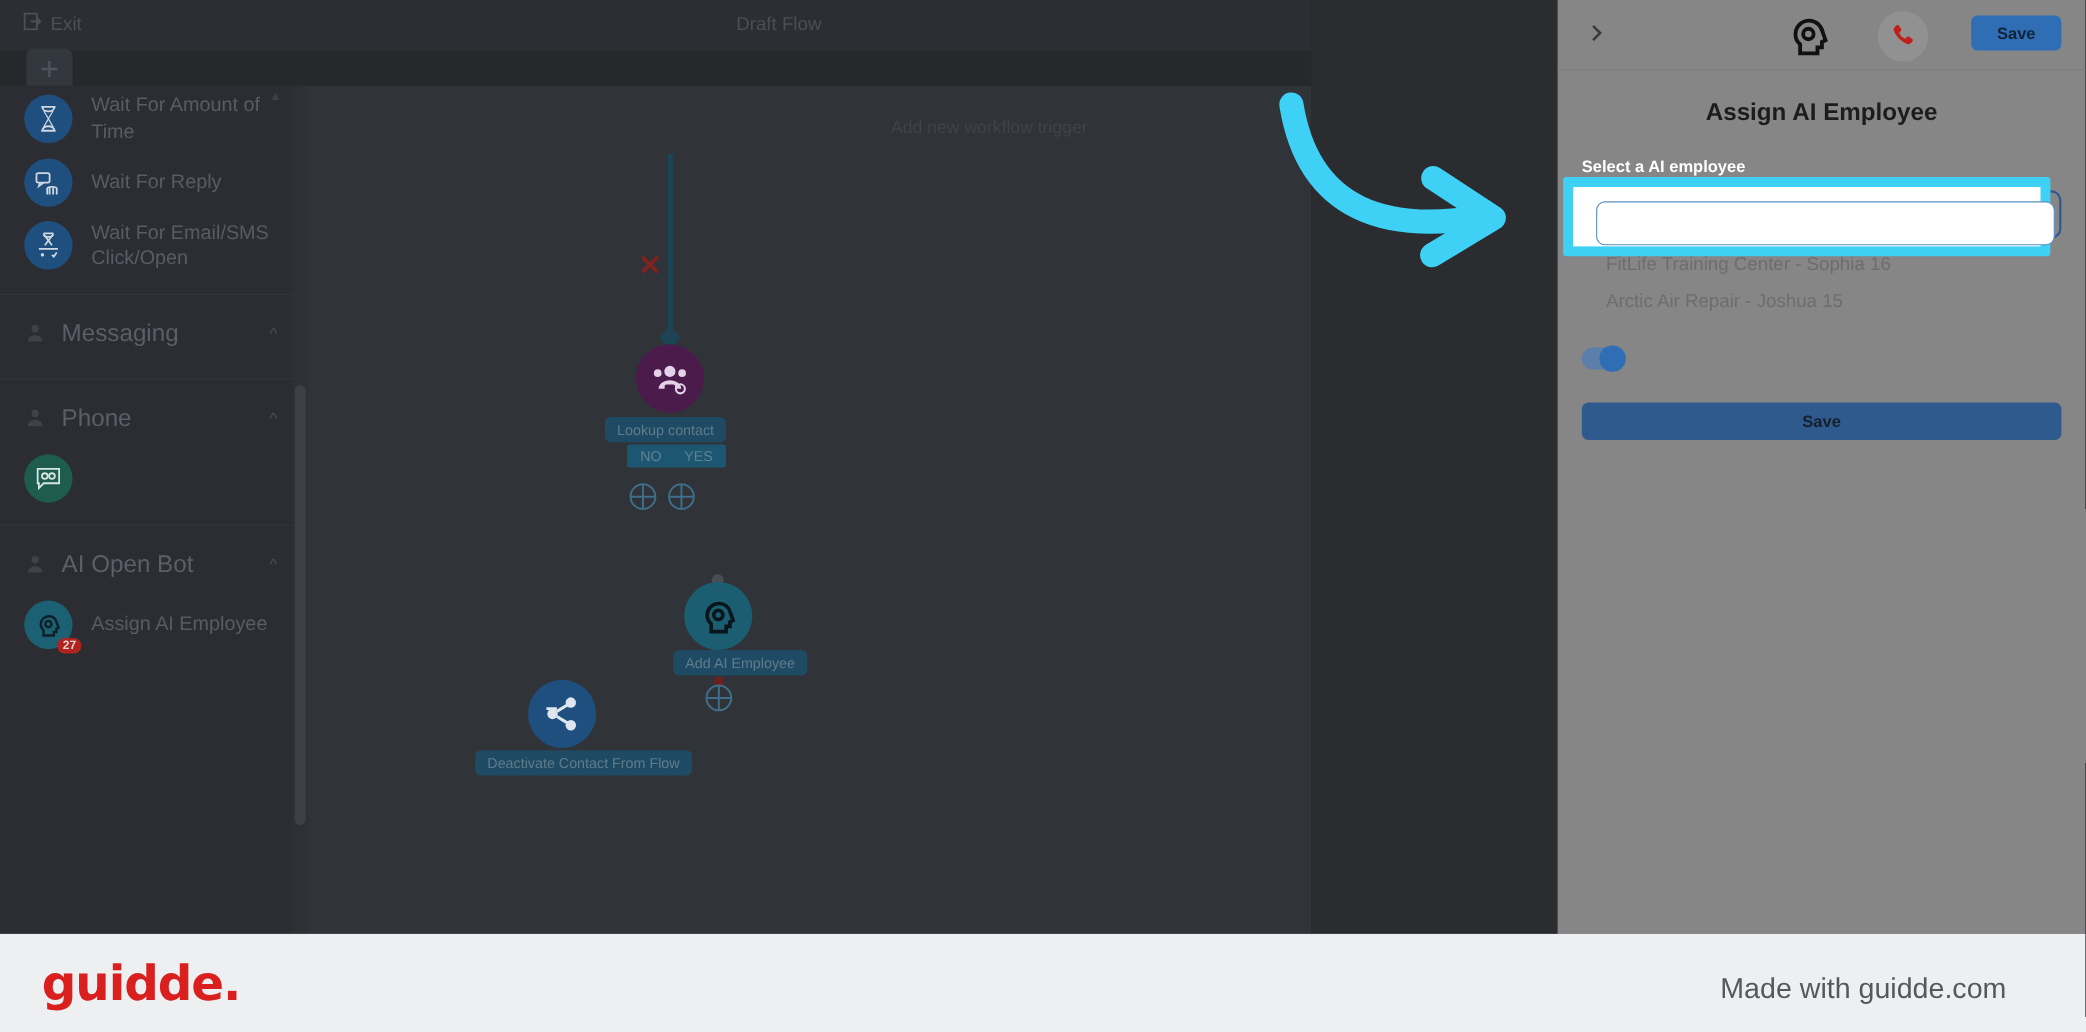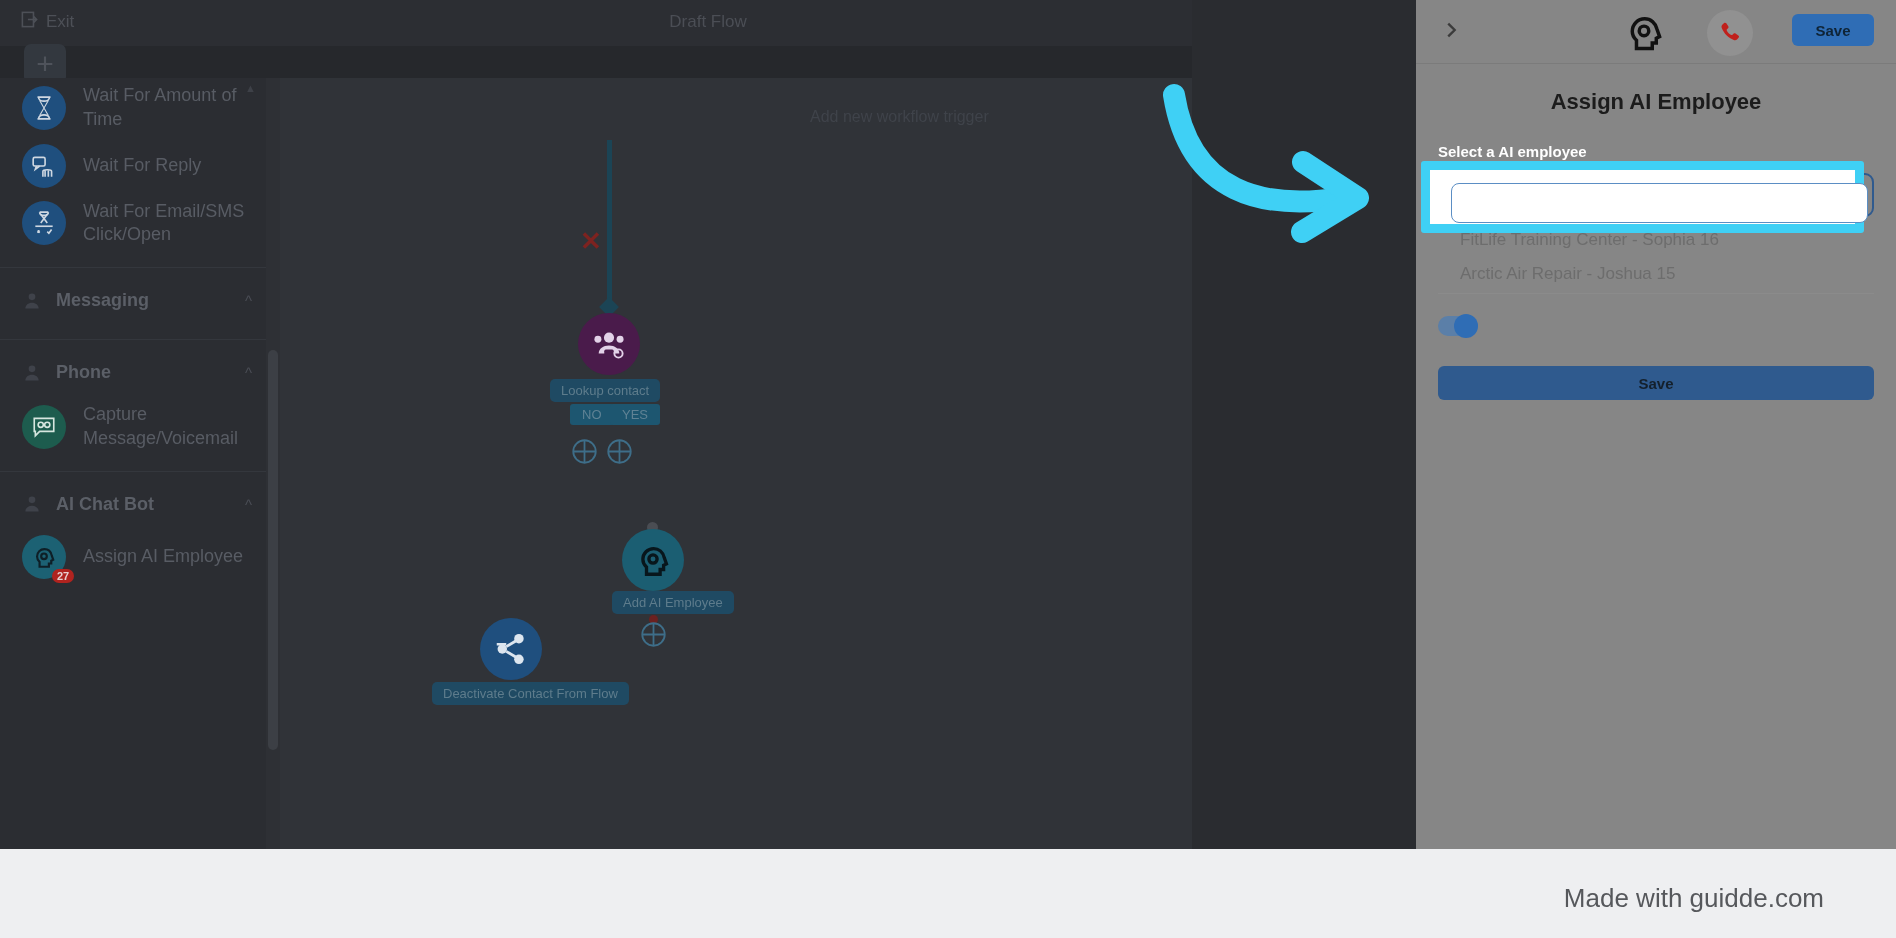--- a/index.html
+++ b/index.html
@@ -37,21 +37,21 @@
   .sb-ico svg { width:26px; height:26px; }
   .sb-ico.blue { background:#1f4f7e; }
   .sb-ico.green { background:#1d5c4e; }
   .sb-ico.teal  { background:#1c6173; }
   .sb-label { color:#585c64; font-size:18px; line-height:1.32; max-width:175px; }
 
   .sb-div { height:1px; background:#34373d; margin:14px 0 0 0; }
 
   .sb-head { display:flex; align-items:center; gap:14px; padding:22px 16px 14px 22px; }
   .sb-head .person { width:20px; height:20px; color:#3f424a; }
-  .sb-head .txt { color:#5b5f67; font-size:18px; font-weight:bold; flex:1; }
+  .sb-head .txt { color:#5b5f67; font-size:22px; font-weight:normal; flex:1; }
   .sb-head .chev { color:#4a4d55; font-size:15px; }
 
   .badge27 { position:absolute; left:30px; bottom:-4px; background:#b0231f;
              color:#e8cfcf; font-size:11px; font-weight:bold; border-radius:9px;
              padding:1px 5px; }
 
   .v-scroll { position:absolute; left:266px; top:78px; width:14px; height:771px;
               background:#2e3035; }
   .v-thumb  { position:absolute; left:268px; top:350px; width:10px; height:400px;
               background:#3c3f45; border-radius:5px; }
@@ -225,33 +225,32 @@
         <span class="chev">^</span>
       </div>
       <div class="sb-item">
         <div class="sb-ico green">
           <svg viewBox="0 0 24 24" fill="none" stroke="#d6e6df" stroke-width="1.5">
             <path d="M3 4h18v12H8l-4 4V16H3z"></path>
               <circle cx="9" cy="10" r="2.4"></circle>
               <circle cx="15" cy="10" r="2.4"></circle>
           </svg>
         </div>
-        <div class="sb-label">Capture Message/Voicemail</div>
       </div>
 
       <div class="sb-div"></div>
 
       <div class="sb-head">
         <span class="person">
           <svg viewBox="0 0 24 24" fill="#3f424a">
               <circle cx="12" cy="7" r="4"></circle>
               <path d="M4 21c0-4.4 3.6-7 8-7s8 2.6 8 7z"></path>
             </svg>
         </span>
-        <span class="txt">AI Chat Bot</span>
+        <span class="txt">AI Open Bot</span>
         <span class="chev">^</span>
       </div>
       <div class="sb-item">
         <div class="sb-ico teal">
           <svg viewBox="0 0 24 24" fill="none" stroke="#0e1f27" stroke-width="2">
             <path d="M16.5 21v-3h2.2v-2.6l1.8-.9-1.4-4C18.3 7 15.6 4.8 12.4 4.8 8.6 4.8 5.6 7.8 5.6 11.6c0 2 .9 3.7 2.3 4.9V21z"></path>
             <circle cx="12" cy="11.4" r="2.6"></circle>
           </svg>
           <span class="badge27">27</span>
         </div>
@@ -375,16 +374,17 @@
   </div>
 
   <div class="arrow">
     <svg viewBox="0 0 230 165" fill="none">
       <path d="M14 15 C 30 115, 105 130, 182 118" stroke="#3fd0f5" stroke-width="22" stroke-linecap="round" fill="none"></path>
       <path d="M143 82 L 198 118 L 142 152" stroke="#3fd0f5" stroke-width="22" stroke-linecap="round" stroke-linejoin="round" fill="none"></path>
     </svg>
   </div>
 
   <div class="footer">
+    <div class="guidde-logo">guidde.</div>
     <div class="made-with">Made with guidde.com</div>
   </div>
 
 </div>
 
 </body></html>

